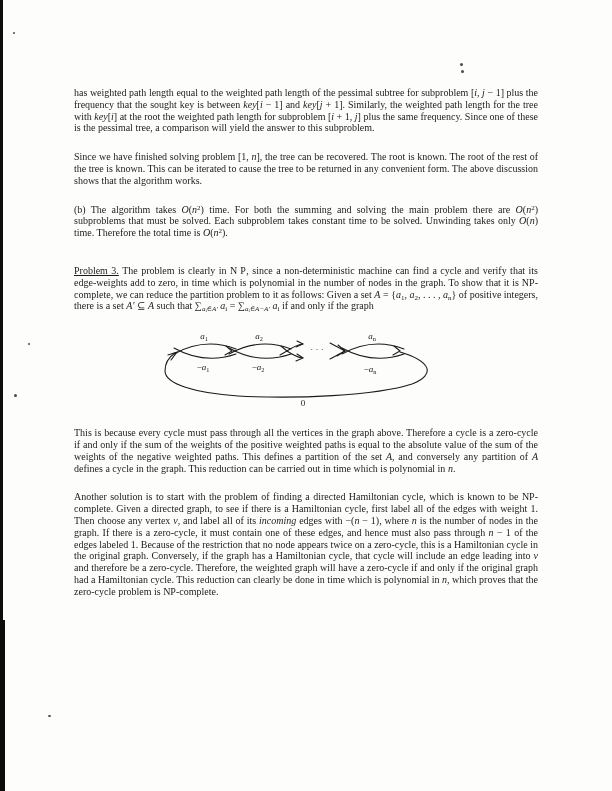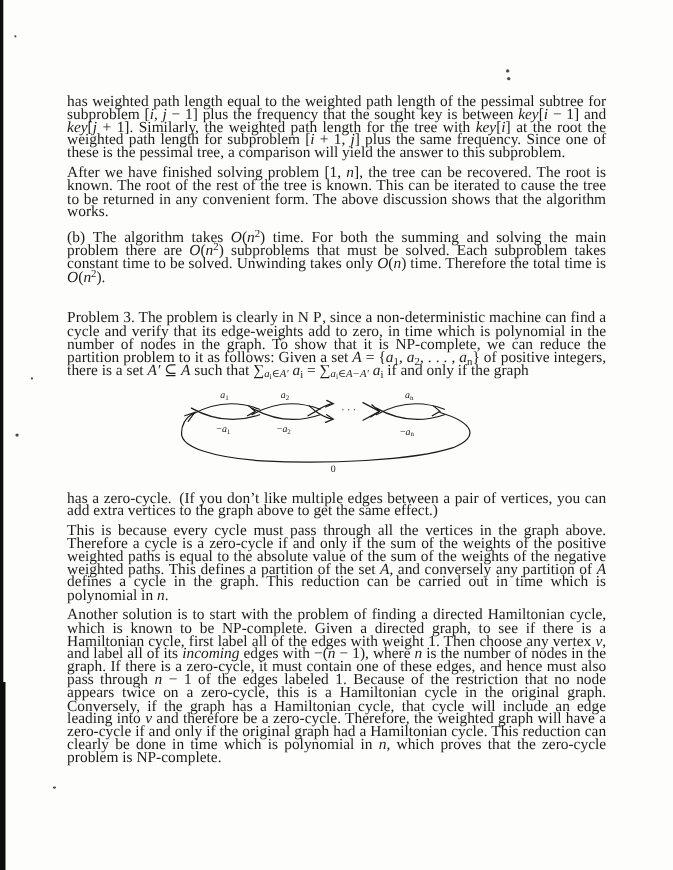--- a/index.html
+++ b/index.html
@@ -6,33 +6,33 @@
   #page{
     position:relative;width:612px;height:791px;background:#fdfdfb;overflow:hidden;
     font-family:"Liberation Serif","DejaVu Serif",serif;color:#1b1b1b;
   }
   
   .scan-edge{position:absolute;background:#0d0d0d;}
   .speck{position:absolute;background:#4a4a4a;border-radius:50%;}
   
   #textcol{position:absolute;left:57px;top:0;width:498px;}
   p.para{
-    margin:4px;padding:0;font-size:14px;line-height:11.8px;text-align:justify;
+    margin:17px;padding:0;font-size:10px;line-height:11.8px;text-align:justify;
     color:#1b1b1b;
   }
   #p1{margin-top:87px}
   #p2{margin-top:6px}
   #p3{margin-top:12px}
   #p4{margin-top:26px}
   #p5{margin-top:4px}
   #p6{margin-top:6px}
   #p7{margin-top:6px}
   
   .st-i{font-style:italic}
-  .st-u{}
+  .st-u{text-decoration:underline}
   .st-cal{letter-spacing:0.5px}
   .st-sup{font-size:0.7em;vertical-align:0.45em;line-height:0}
   .st-sub{font-size:0.7em;vertical-align:-0.25em;line-height:0}
   
   #figure{position:relative;margin-top:8px;margin-left:83px;width:336px;height:92px;}
   #figure svg{position:absolute;left:0;top:0;}
   .fig-label{
     position:absolute;font-size:9px;line-height:9px;white-space:nowrap;
     transform:translateX(-50%);color:#1b1b1b;
   }
@@ -48,21 +48,21 @@
   <div class="speck" style="left:461px;top:70px;width:3px;height:3px;"></div>
   <div class="speck" style="left:13px;top:32px;width:2px;height:2px;"></div>
   <div class="speck" style="left:28px;top:343px;width:2px;height:2px;"></div>
   <div class="speck" style="left:14px;top:394px;width:3px;height:3px;"></div>
   <div class="speck" style="left:48px;top:715px;width:3px;height:2px;"></div>
 
   <div id="textcol">
 
     <p class="para" id="p1"><span>has weighted path length equal to the weighted path length of the pessimal subtree for subproblem [</span><span class="st-i">i, j</span><span> − 1] plus the frequency that the sought key is between </span><span class="st-i">key</span><span>[</span><span class="st-i">i</span><span> − 1] and </span><span class="st-i">key</span><span>[</span><span class="st-i">j</span><span> + 1]. Similarly, the weighted path length for the tree with </span><span class="st-i">key</span><span>[</span><span class="st-i">i</span><span>] at the root the weighted path length for subproblem [</span><span class="st-i">i</span><span> + 1, </span><span class="st-i">j</span><span>] plus the same frequency. Since one of these is the pessimal tree, a comparison will yield the answer to this subproblem.</span></p>
 
-    <p class="para" id="p2"><span>After we have finished solving problem [1, </span><span class="st-i">n</span><span>], the tree can be recovered. The root is known. The root of the rest of the tree is known. This can be iterated to cause the tree to be returned in any convenient form. The above discussion shows that the algorithm works.</span></p>
+    <p class="para" id="p2"><span>Since we have finished solving problem [1, </span><span class="st-i">n</span><span>], the tree can be recovered. The root is known. The root of the rest of the tree is known. This can be iterated to cause the tree to be returned in any convenient form. The above discussion shows that the algorithm works.</span></p>
 
     <p class="para" id="p3"><span>(b) The algorithm takes </span><span class="st-i">O</span><span>(</span><span class="st-i">n</span><span class="st-sup">2</span><span>) time. For both the summing and solving the main problem there are </span><span class="st-i">O</span><span>(</span><span class="st-i">n</span><span class="st-sup">2</span><span>) subproblems that must be solved. Each subproblem takes constant time to be solved. Unwinding takes only </span><span class="st-i">O</span><span>(</span><span class="st-i">n</span><span>) time. Therefore the total time is </span><span class="st-i">O</span><span>(</span><span class="st-i">n</span><span class="st-sup">2</span><span>).</span></p>
 
     <p class="para" id="p4"><span class="st-u">Problem 3.</span><span> The problem is clearly in </span><span class="st-cal">N P</span><span>, since a non-deterministic machine can find a cycle and verify that its edge-weights add to zero, in time which is polynomial in the number of nodes in the graph. To show that it is NP-complete, we can reduce the partition problem to it as follows: Given a set </span><span class="st-i">A</span><span> = {</span><span class="st-i">a</span><span class="st-sub">1</span><span>, </span><span class="st-i">a</span><span class="st-sub">2</span><span>, . . . , </span><span class="st-i">a</span><span class="st-sub">n</span><span>} of positive integers, there is a set </span><span class="st-i">A′</span><span> ⊆ </span><span class="st-i">A</span><span> such that </span><span>∑</span><span class="st-sub"><span class="st-i">a</span><span class="st-sub">i</span><span>∈</span><span class="st-i">A′</span></span><span> </span><span class="st-i">a</span><span class="st-sub">i</span><span> = </span><span>∑</span><span class="st-sub"><span class="st-i">a</span><span class="st-sub">i</span><span>∈</span><span class="st-i">A−A′</span></span><span> </span><span class="st-i">a</span><span class="st-sub">i</span><span> if and only if the graph</span></p>
 
     <div id="figure">
       <svg width="336" height="92" viewBox="0 0 336 92">
         <g stroke="#1b1b1b" stroke-width="1.1" fill="none" stroke-linecap="round">
 
           <path d="M34 25 Q64.5 8 96 20"></path>
@@ -95,20 +95,19 @@
       <span class="fig-label" style="left:64px;top:3px;"><span class="st-i">a</span><span class="st-sub">1</span></span>
       <span class="fig-label" style="left:119px;top:3px;"><span class="st-i">a</span><span class="st-sub">2</span></span>
       <span class="fig-label" style="left:232px;top:3px;"><span class="st-i">a</span><span class="st-sub">n</span></span>
       <span class="fig-label" style="left:63px;top:34px;"><span>−</span><span class="st-i">a</span><span class="st-sub">1</span></span>
       <span class="fig-label" style="left:118px;top:34px;"><span>−</span><span class="st-i">a</span><span class="st-sub">2</span></span>
       <span class="fig-label" style="left:230px;top:36px;"><span>−</span><span class="st-i">a</span><span class="st-sub">n</span></span>
       <span class="fig-label" style="left:177px;top:16px;">· · ·</span>
       <span class="fig-label" style="left:163px;top:70px;">0</span>
     </div>
 
-    <p class="para" id="p5"><span>has a zero-cycle. (If you don’t like multiple edges between a pair of vertices, you can add extra vertices to the graph above to get the same effect.)</span></p>
 
     <p class="para" id="p6"><span>This is because every cycle must pass through all the vertices in the graph above. Therefore a cycle is a zero-cycle if and only if the sum of the weights of the positive weighted paths is equal to the absolute value of the sum of the weights of the negative weighted paths. This defines a partition of the set </span><span class="st-i">A</span><span>, and conversely any partition of </span><span class="st-i">A</span><span> defines a cycle in the graph. This reduction can be carried out in time which is polynomial in </span><span class="st-i">n</span><span>.</span></p>
 
     <p class="para" id="p7"><span>Another solution is to start with the problem of finding a directed Hamiltonian cycle, which is known to be NP-complete. Given a directed graph, to see if there is a Hamiltonian cycle, first label all of the edges with weight 1. Then choose any vertex </span><span class="st-i">v</span><span>, and label all of its </span><span class="st-i">incoming</span><span> edges with −(</span><span class="st-i">n</span><span> − 1), where </span><span class="st-i">n</span><span> is the number of nodes in the graph. If there is a zero-cycle, it must contain one of these edges, and hence must also pass through </span><span class="st-i">n</span><span> − 1 of the edges labeled 1. Because of the restriction that no node appears twice on a zero-cycle, this is a Hamiltonian cycle in the original graph. Conversely, if the graph has a Hamiltonian cycle, that cycle will include an edge leading into </span><span class="st-i">v</span><span> and therefore be a zero-cycle. Therefore, the weighted graph will have a zero-cycle if and only if the original graph had a Hamiltonian cycle. This reduction can clearly be done in time which is polynomial in </span><span class="st-i">n</span><span>, which proves that the zero-cycle problem is NP-complete.</span></p>
 
   </div>
 </div>
 
 </body></html>

